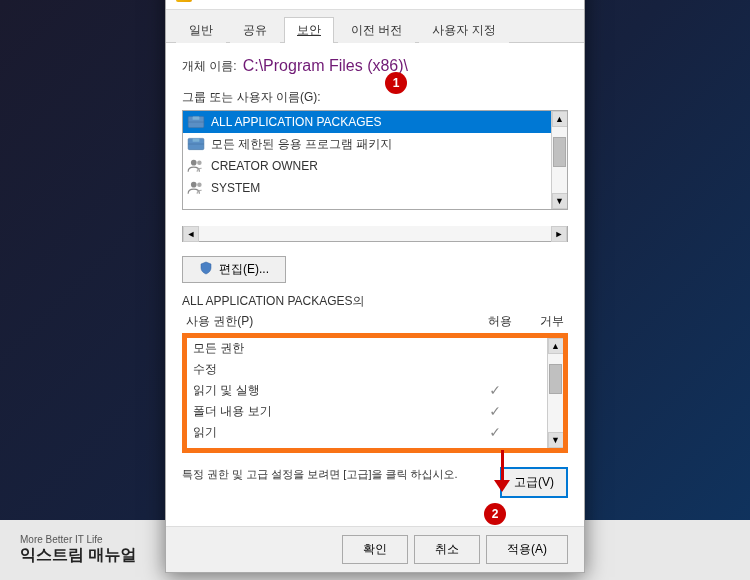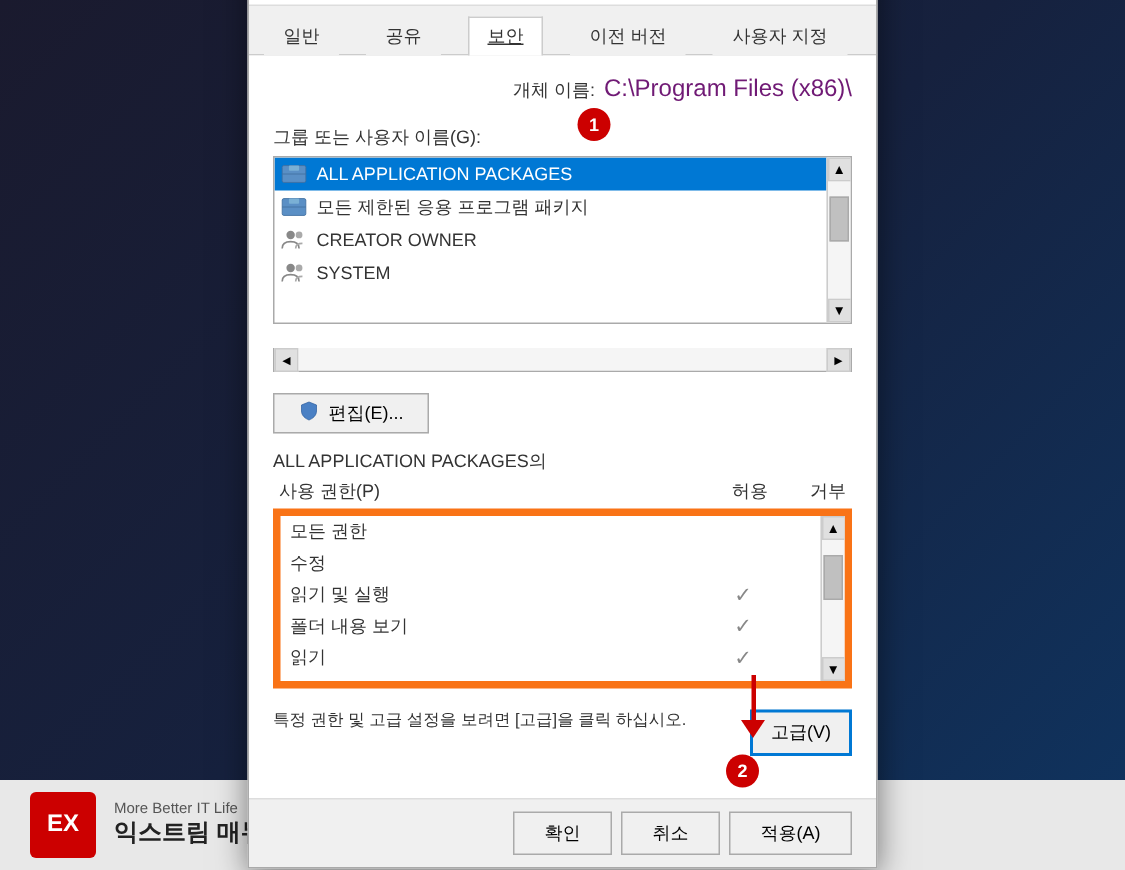--- a/index.html
+++ b/index.html
@@ -113,21 +113,21 @@
       border: none;
       background: none;
     }
 
     
     .tabs {
       display: flex;
       background: #f0f0f0;
       border-bottom: 1px solid #ccc;
       padding: 6px 10px 0;
-      gap: 18px;
+      gap: 4px;
     }
 
     .tab {
       padding: 4px 12px;
       font-size: 12px;
       cursor: pointer;
       border: 1px solid transparent;
       border-bottom: none;
       background: #f0f0f0;
       color: #333;
@@ -148,21 +148,20 @@
       background: #ffffff;
       padding: 14px 16px;
     }
 
     
     .object-row {
       display: flex;
       align-items: center;
       margin-bottom: 14px;
       gap: 6px;
-      justify-content: flex-end;
     }
 
     .object-label {
       font-size: 12px;
       color: #333;
       white-space: nowrap;
     }
 
     .object-path {
       font-size: 16px;
@@ -172,21 +171,21 @@
     
     .section-label {
       font-size: 12px;
       color: #333;
       margin-bottom: 4px;
     }
 
     .user-list {
       border: 1px solid #aaa;
       background: white;
-      height: 112px;
+      height: 100px;
       overflow: hidden;
       position: relative;
       margin-bottom: 30px;
     }
 
     .user-list-inner {
       overflow-y: auto;
       height: 100%;
     }
 
@@ -612,20 +611,17 @@
 <div class="arrow-down" style="position:absolute; bottom:88px; left:494px;">
   <div class="arrow-shaft"></div>
   <div class="arrow-head-down"></div>
 </div>
 
 <div class="annotation-circle" style="bottom:55px; left:484px;">
   <span>2</span>
 </div>
 
 <div class="logo-bar">
-  <div class="logo-icon">
-    <span>EX</span>
-  </div>
   <div>
     <div class="logo-text-top">More Better IT Life</div>
     <div class="logo-text-bottom">익스트림 매뉴얼</div>
   </div>
 </div>
 
 </body></html>

